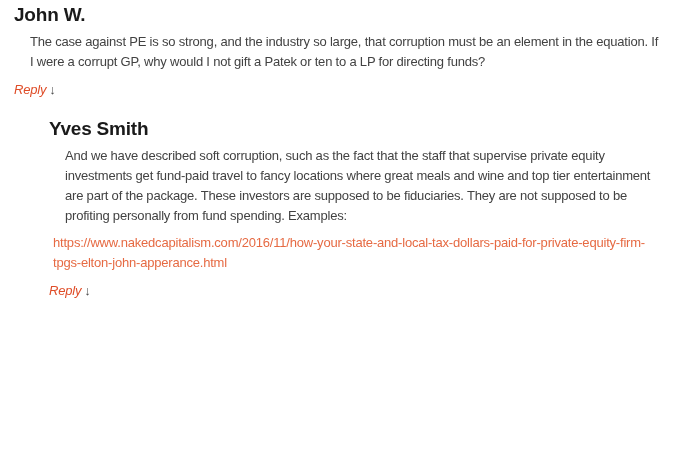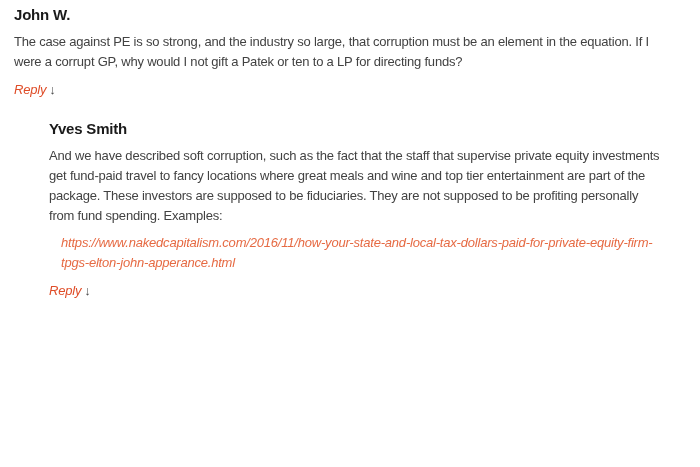--- a/index.html
+++ b/index.html
@@ -20,38 +20,37 @@
   .thread {
     padding: 6px 36px 0 14px;
   }
   .comment { display: block; }
   .comment.nested {
     margin-left: 35px;
     margin-top: 20px;
   }
   .author {
     font-weight: bold;
-    font-size: 15px;
+    font-size: 19px;
     color: var(--author, #1a1a1a);
     line-height: 17px;
   }
   .date {
     display: block;
     font-weight: bold;
     color: var(--accent, #df4c27);
     text-decoration: none;
     line-height: 18px;
     cursor: pointer;
   }
   p.body {
-    margin: 9px 0 0 0;
+    margin: 9px 0 0 16px;
   }
   p.linkline {
-    margin: 7px 0 0 12px;
-    font-style: italic;
+    margin: 7px 0 0 4px;
   }
   a.urllink {
     color: var(--link, #e66a43);
     text-decoration: none;
     cursor: pointer;
     overflow-wrap: break-word;
   }
   .reply-row {
     margin: 8px 0 0 0;
   }

